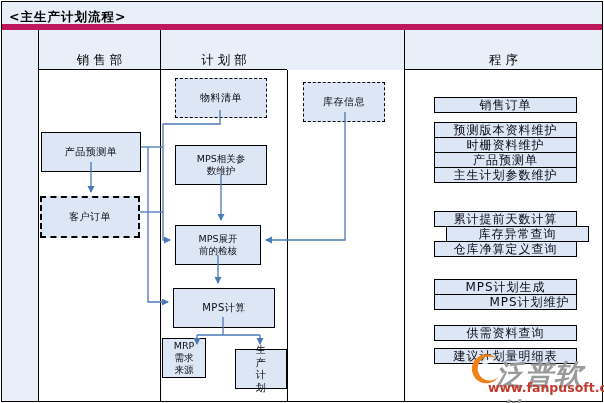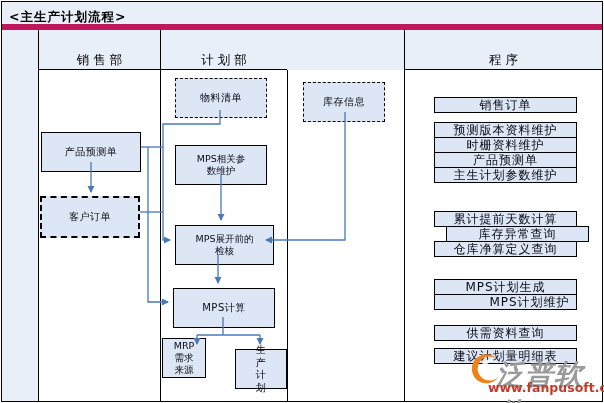--- a/index.html
+++ b/index.html
@@ -65,21 +65,21 @@
   <div class="node bold-dashed" style="left:40px;top:196px;width:100px;height:30px;">
     <span>客户订单</span>
   </div>
 
   <div class="node dashed" style="left:175px;top:78px;width:92px;height:32px;">
     <span>物料清单</span>
   </div>
   <div class="node small" style="left:175px;top:145px;width:92px;height:30px;">
     <span>MPS相关参数维护</span>
   </div>
-  <div class="node small" style="left:175px;top:225px;width:99px;height:30px;">
+  <div class="node small" style="left:175px;top:225px;width:86px;height:30px;">
     <span>MPS展开前的检核</span>
   </div>
   <div class="node" style="left:173px;top:288px;width:102px;height:29px;">
     <span>MPS计算</span>
   </div>
   <div class="node small" style="left:162px;top:338px;width:44px;height:32px;">
     <span>MRP需求来源</span>
   </div>
   <div class="node" style="left:235px;top:349px;width:52px;height:31px;">
     <span>生产计划</span>

